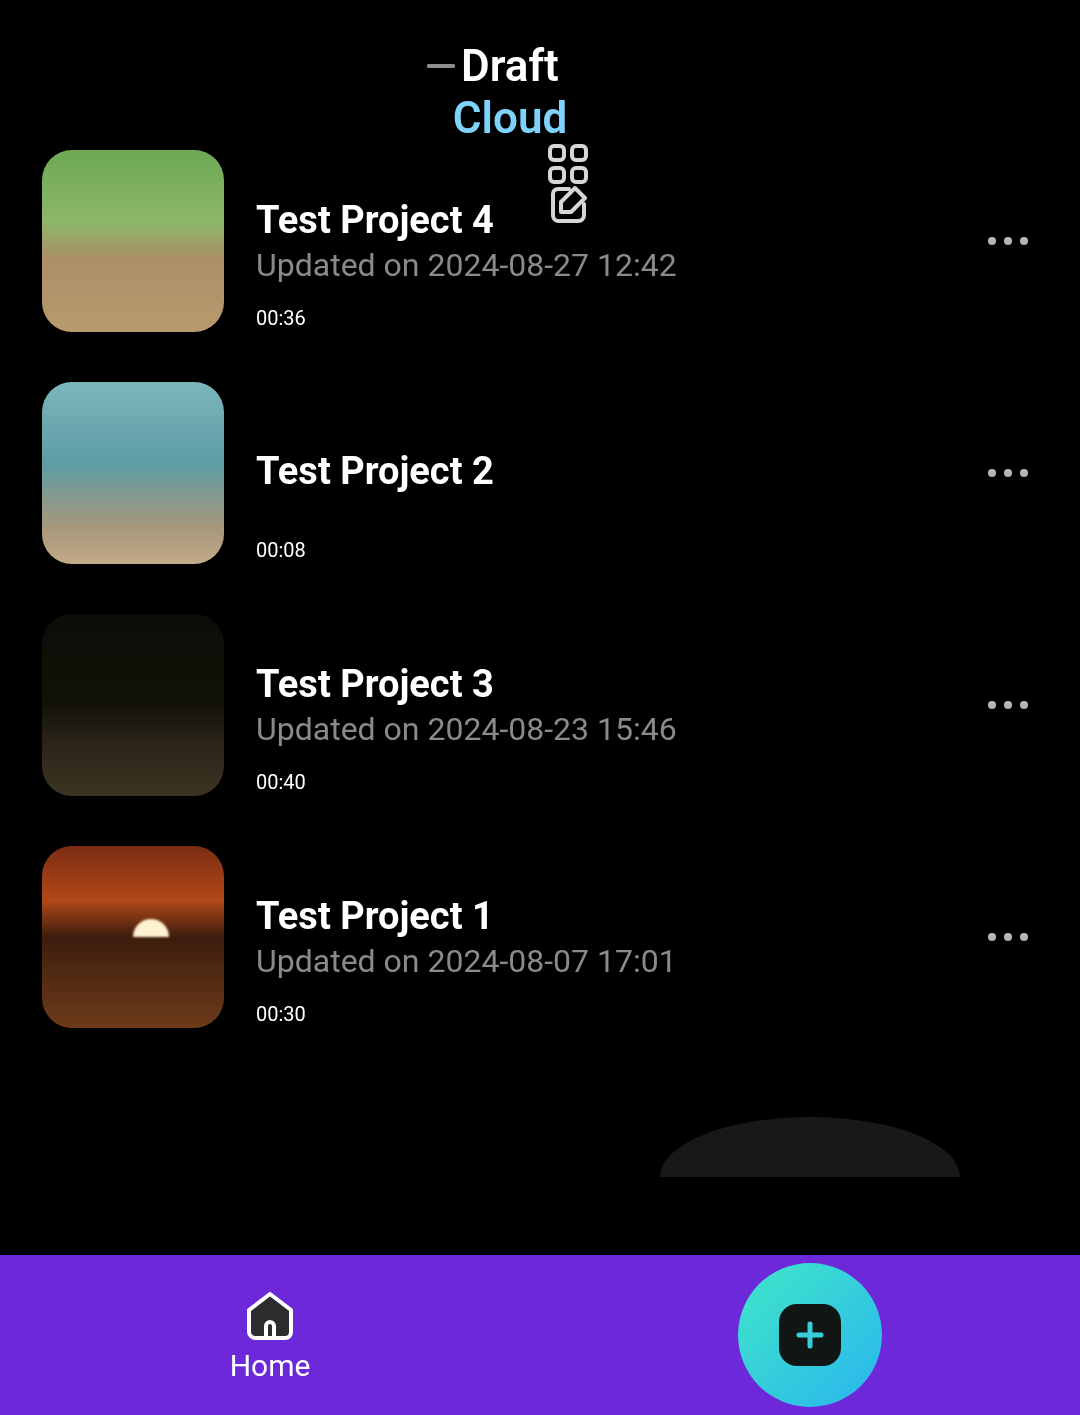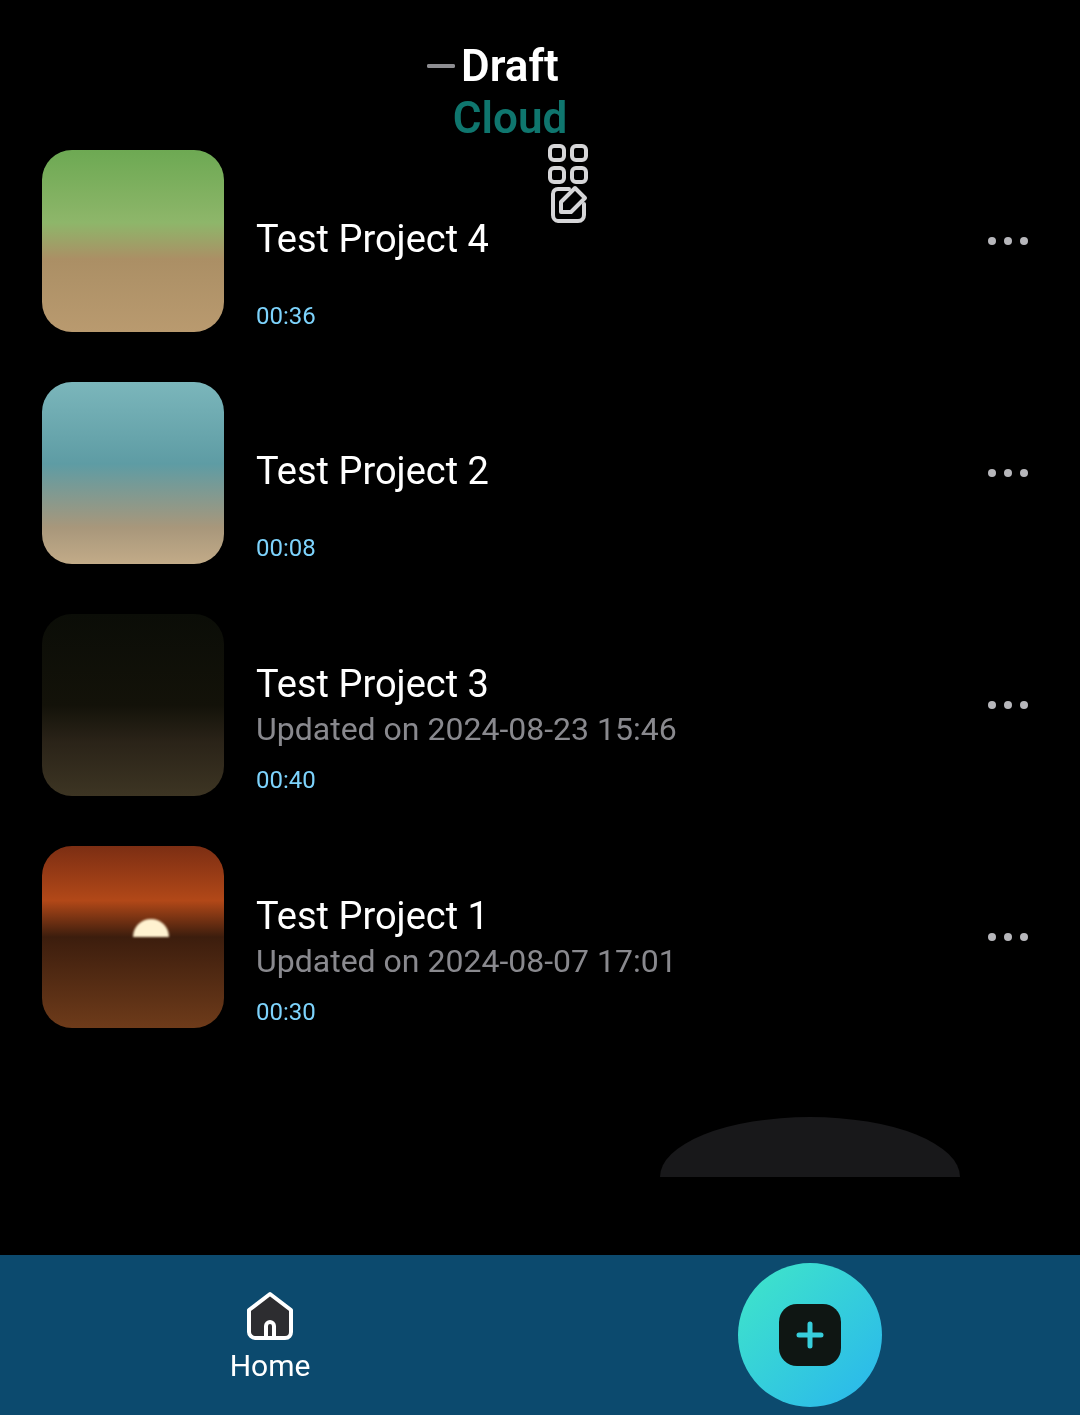--- a/index.html
+++ b/index.html
@@ -20,21 +20,21 @@
     .header {
       display: flex;
       align-items: center;
       padding: 40px 60px 10px 60px;
       height: 120px;
       flex-direction: column;
     }
     .tab {
       font-size: 44px;
       font-weight: 600;
-      color: #0f766e;
+      color: #7dd3fc;
       margin-right: 60px;
       cursor: pointer;
       position: relative;
     }
     .tab.active {
       color: #ffffff;
     }
     .tab.active::before {
       content: "";
       position: absolute;
@@ -84,31 +84,31 @@
       flex: 1;
       margin-left: 32px;
       display: flex;
       flex-direction: column;
       justify-content: center;
       height: 182px;
       position: relative;
     }
     .project-title {
       font-size: 38px;
-      font-weight: 400;
+      font-weight: 700;
       color: #ffffff;
       margin-bottom: 4px;
     }
     .project-updated {
       font-size: 32px;
       color: #89898e;
     }
     .project-duration {
-      font-size: 24px;
-      color: #7dd3fc;
+      font-size: 20px;
+      color: #ffffff;
       position: absolute;
       bottom: 2px;
     }
     .more-btn {
       width: 60px;
       height: 60px;
       display: flex;
       align-items: center;
       justify-content: center;
       cursor: pointer;
@@ -124,21 +124,21 @@
       border-radius: 50%;
       background: #b7b7bb;
     }
     
     .bottom-nav {
       position: absolute;
       bottom: 0;
       left: 0;
       right: 0;
       height: 160px;
-      background: #0c4a6e;
+      background: #6d28d9;
       display: flex;
       align-items: center;
     }
     .nav-thirds {
       flex: 1;
       display: flex;
       flex-direction: column;
       align-items: center;
       justify-content: center;
       cursor: pointer;
@@ -242,20 +242,21 @@
     </svg>
   </div>
 </div>
 
 <div class="projects">
 
   <div class="project-row">
     <div class="thumb thumb-park"></div>
     <div class="project-info">
       <div class="project-title">Test Project 4</div>
+      <div class="project-updated">Updated on 2024-08-27 12:42</div>
       <div class="project-duration">00:36</div>
     </div>
     <div class="more-btn">
       <div class="dots">
           <span class="dot"></span>
           <span class="dot"></span>
           <span class="dot"></span>
         </div>
     </div>
   </div>

